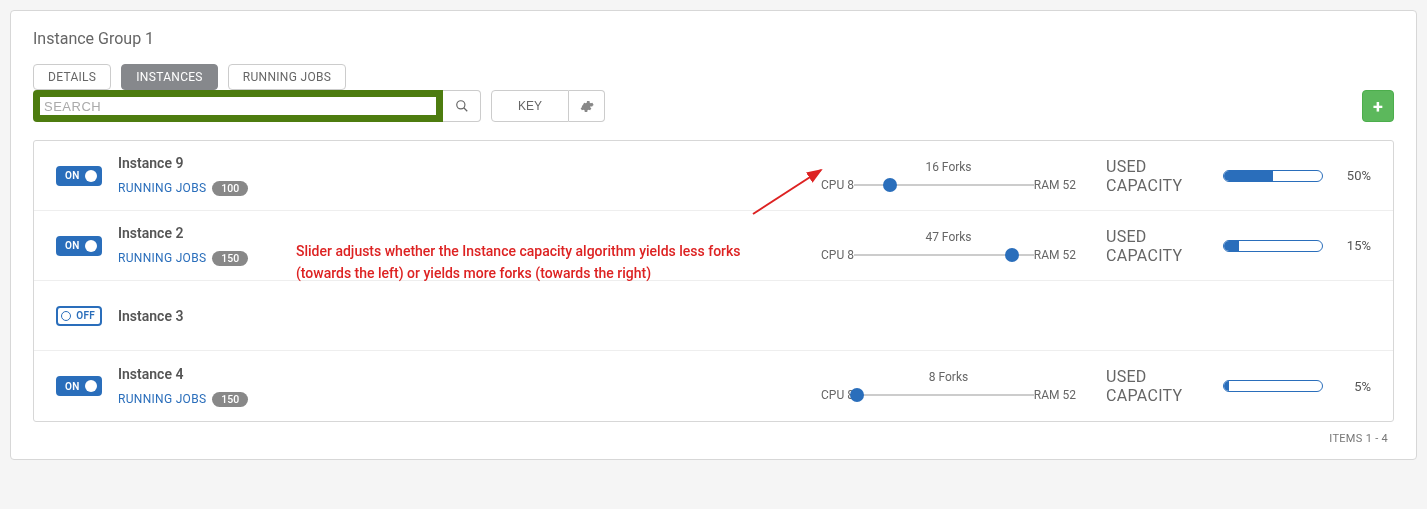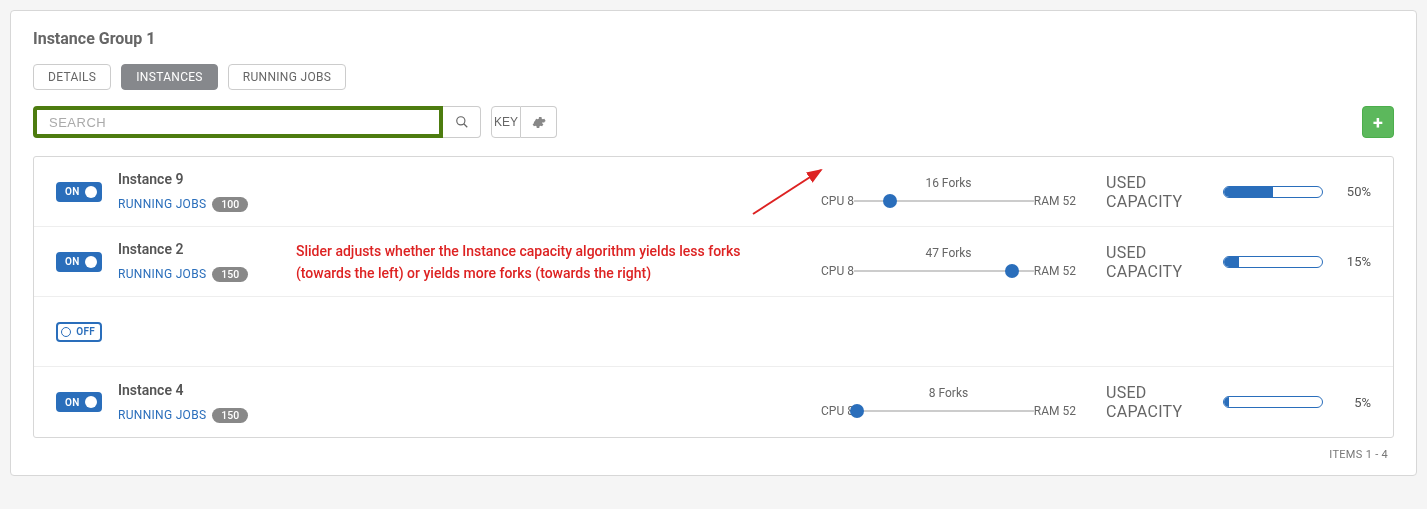--- a/index.html
+++ b/index.html
@@ -1,28 +1,28 @@
 <!DOCTYPE html>
 <html><head>
 <meta charset="utf-8">
 <style>
 * { box-sizing: border-box; margin: 0; padding: 0; }
 body { font-family: -apple-system, BlinkMacSystemFont, "Segoe UI", Roboto, "Helvetica Neue", Arial, sans-serif; background: #f5f5f5; padding: 10px; color: #333; position: relative; }
 .panel { background: #fff; border: 1px solid #d7d7d7; border-radius: 4px; padding: 18px 22px 10px; position: relative; }
-.page-title { font-size: 16px; font-weight: 700; color: #666; margin-bottom: 16px; }
-.tabs { display: flex; gap: 10px; margin-bottom: 16px; }
+.page-title { font-size: 16px; font-weight: 400; color: #666; margin-bottom: 16px; }
+.tabs { display: flex; gap: 10px; }
 .tab { padding: 5px 14px; border: 1px solid #ccc; border-radius: 4px; font-size: 12px; color: #666; background: #fff; cursor: pointer; letter-spacing: 0.3px; }
 .tab.active { background: #86888c; border-color: #86888c; color: #fff; }
 .toolbar { display: flex; align-items: stretch; gap: 10px; margin-bottom: 18px; }
 .search-group { display: flex; }
-.search-input { width: 410px; height: 32px; padding: 0 12px; border: 4px solid #4d7c0f; border-radius: 4px 0 0 4px; font-size: 13px; color: #b91c1c; }
+.search-input { width: 410px; height: 32px; padding: 0 4px; border: 7px solid #4d7c0f; border-radius: 4px 0 0 4px; font-size: 13px; color: #b91c1c; }
 .search-input::placeholder { color: #aaa; letter-spacing: 0.5px; }
 .search-btn { width: 38px; border: 1px solid #ccc; border-left: 0; background: #fff; border-radius: 0 4px 4px 0; display: flex; align-items: center; justify-content: center; cursor: pointer; color: #666; }
 .key-group { display: flex; }
-.key-btn { height: 32px; padding: 0 2px; border: 1px solid #ccc; background: #fff; font-size: 12px; color: #666; border-radius: 4px 0 0 4px; cursor: pointer; }
+.key-btn { height: 32px; padding: 0 26px; border: 1px solid #ccc; background: #fff; font-size: 12px; color: #666; border-radius: 4px 0 0 4px; cursor: pointer; }
 .gear-btn { width: 36px; height: 32px; border: 1px solid #ccc; border-left: 0; background: #fff; border-radius: 0 4px 4px 0; display: flex; align-items: center; justify-content: center; color: #888; cursor: pointer; }
 .spacer { flex: 1; }
 .add-btn { width: 32px; height: 32px; background: #5cb85c; border-radius: 4px; display: flex; align-items: center; justify-content: center; color: #fff; font-size: 18px; font-weight: bold; cursor: pointer; border: 1px solid #4cae4c; }
 .list { border: 1px solid #d7d7d7; border-radius: 3px; }
 .row { display: flex; align-items: center; padding: 14px 22px; border-bottom: 1px solid #eee; min-height: 70px; }
 .row:last-child { border-bottom: none; }
 .toggle { width: 46px; height: 20px; border: 2px solid #2a6ebb; border-radius: 4px; display: flex; align-items: center; position: relative; cursor: pointer; margin-right: 16px; flex-shrink: 0; font-size: 10px; font-weight: 600; letter-spacing: 0.3px; }
 .toggle.on { background: #2a6ebb; color: #fff; justify-content: flex-start; padding-left: 7px; }
 .toggle.off { background: #fff; color: #2a6ebb; justify-content: flex-end; padding-right: 5px; }
 .toggle .knob { position: absolute; width: 12px; height: 12px; background: #fff; border-radius: 50%; }
@@ -140,20 +140,23 @@
             <div class="cap-fill" style="width: 15%;"></div>
           </div>
           <span class="cap-pct">15%</span>
         </div>
       </div>
       <div class="row">
         <div class="toggle off">
           <span>OFF</span>
           <span class="knob"></span>
         </div>
+        <div class="name-block">
+          <div class="inst-name">Instance 3</div>
+        </div>
         <div class="annotation-space"></div>
       </div>
       <div class="row">
         <div class="toggle on">
           <span>ON</span>
           <span class="knob"></span>
         </div>
         <div class="name-block">
           <div class="inst-name">Instance 4</div>
           <div class="running"><a href="#">RUNNING JOBS</a><span class="badge">150</span></div>

